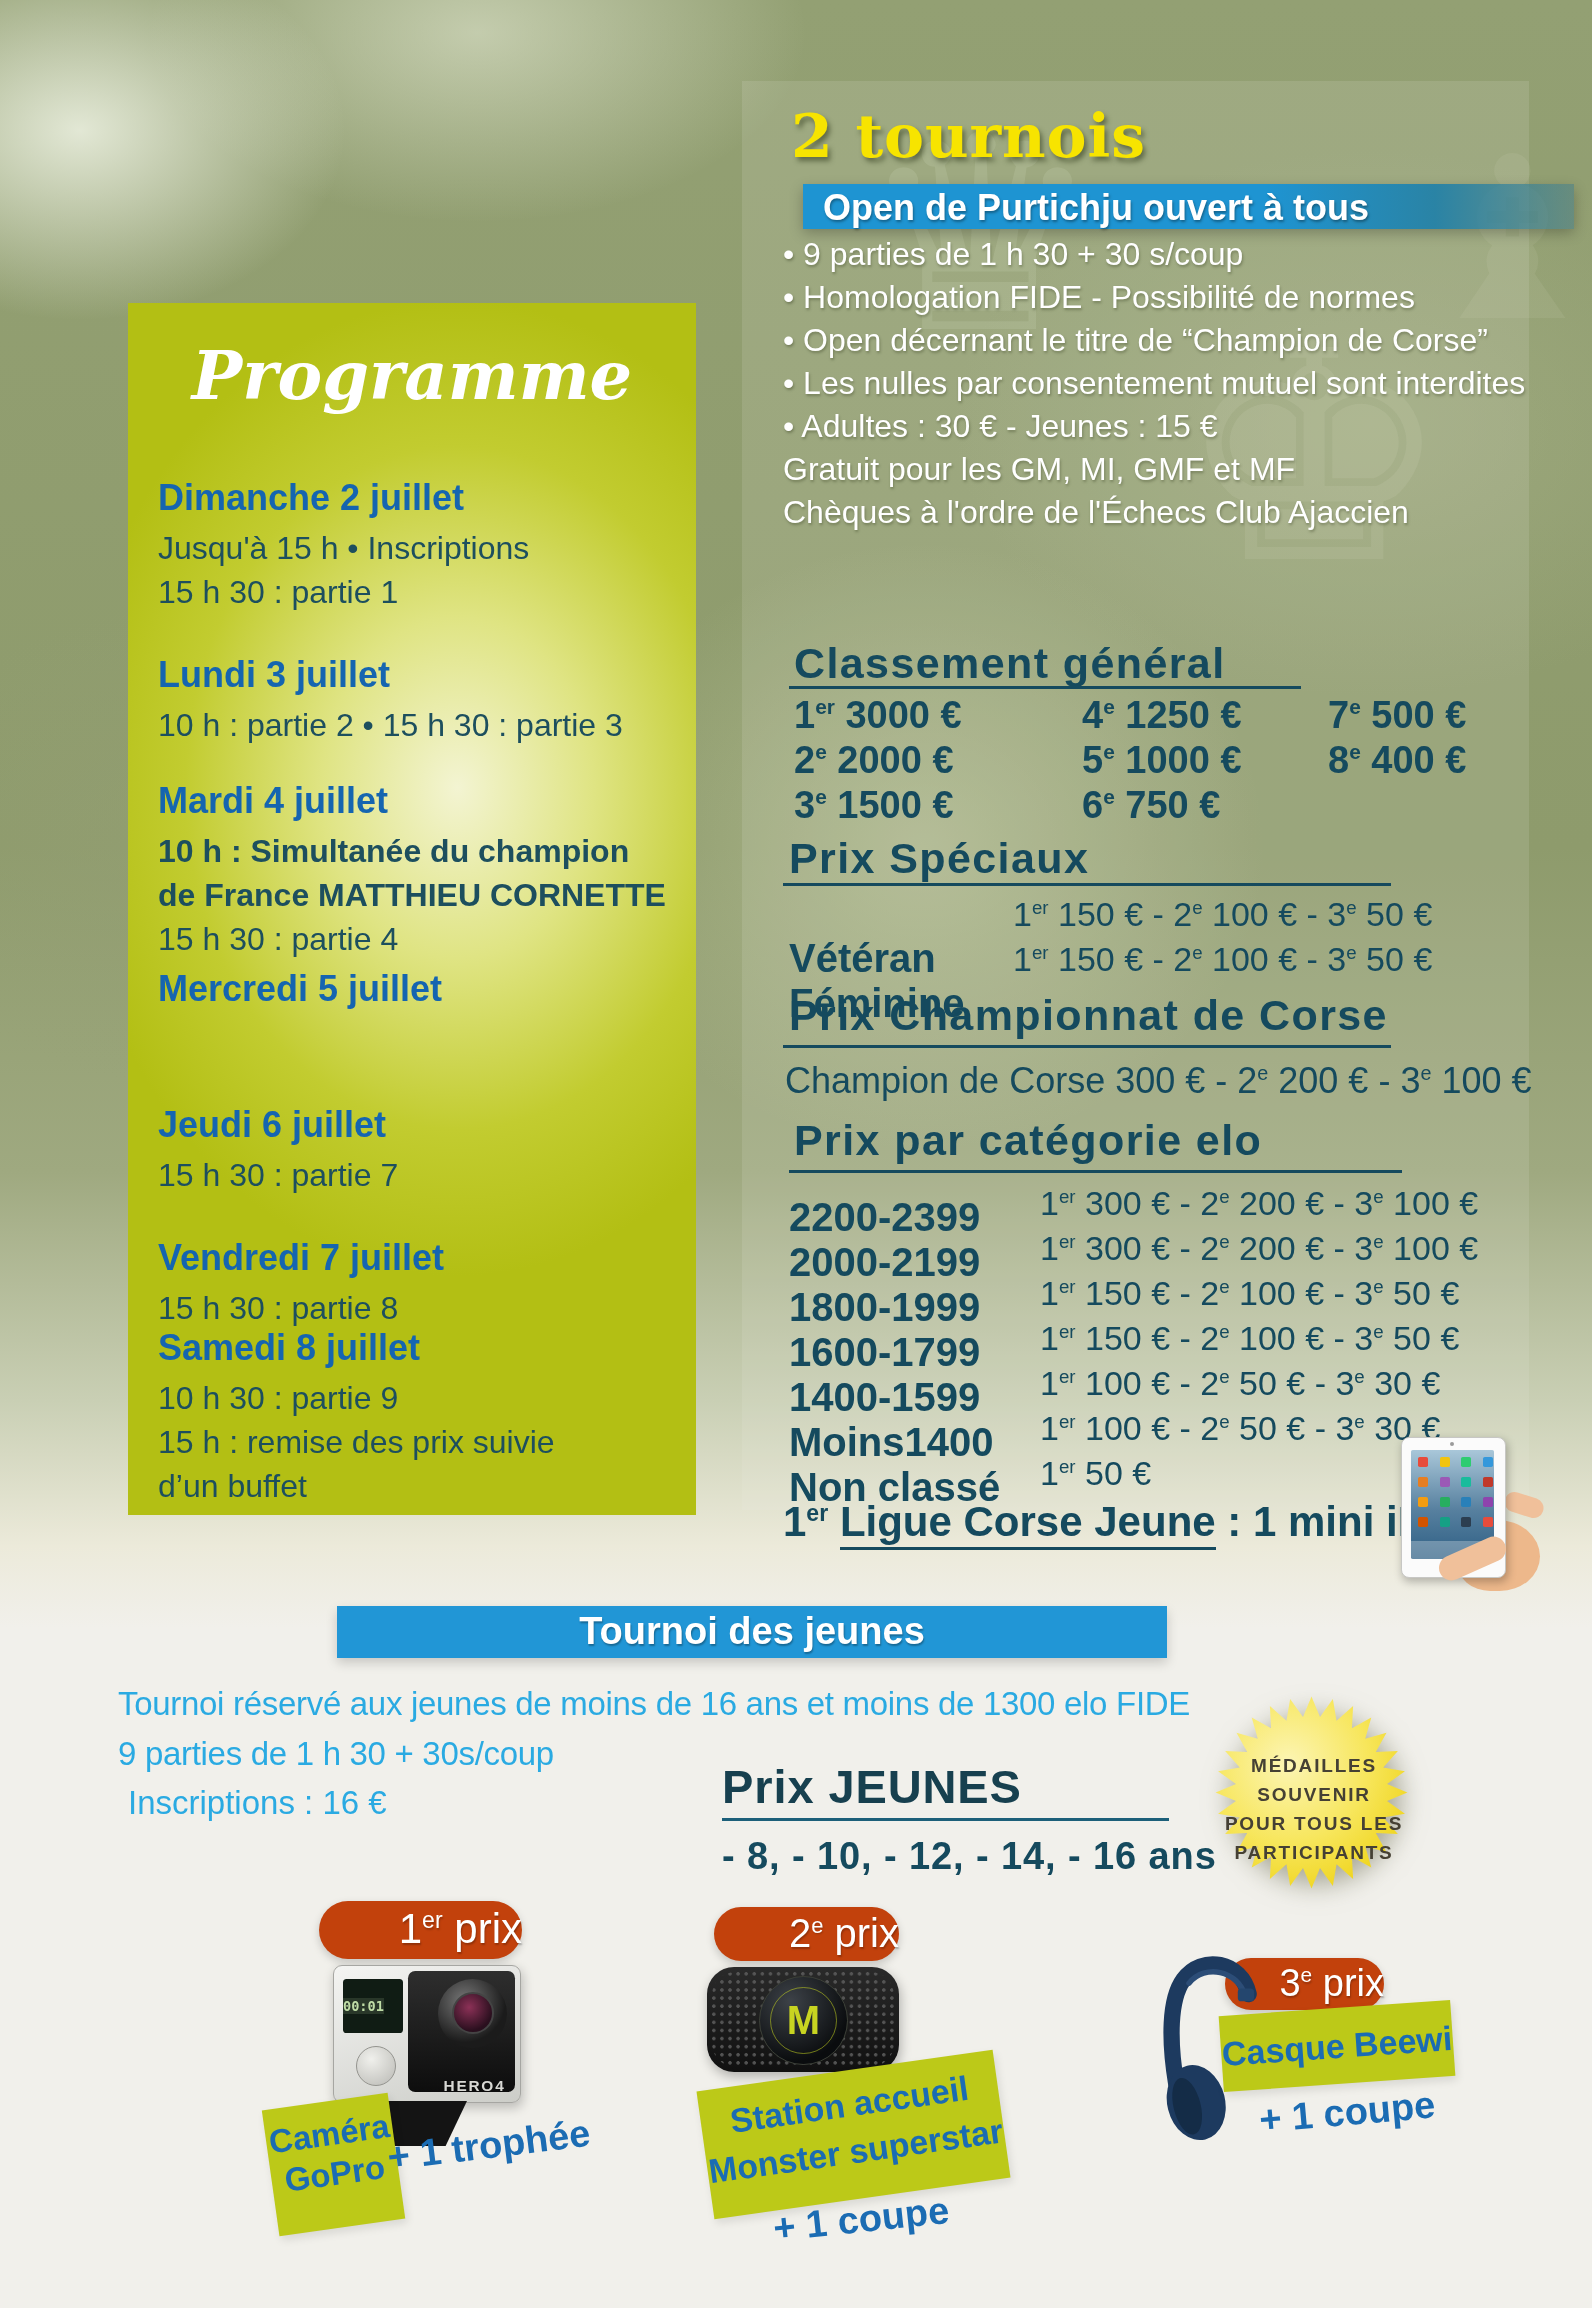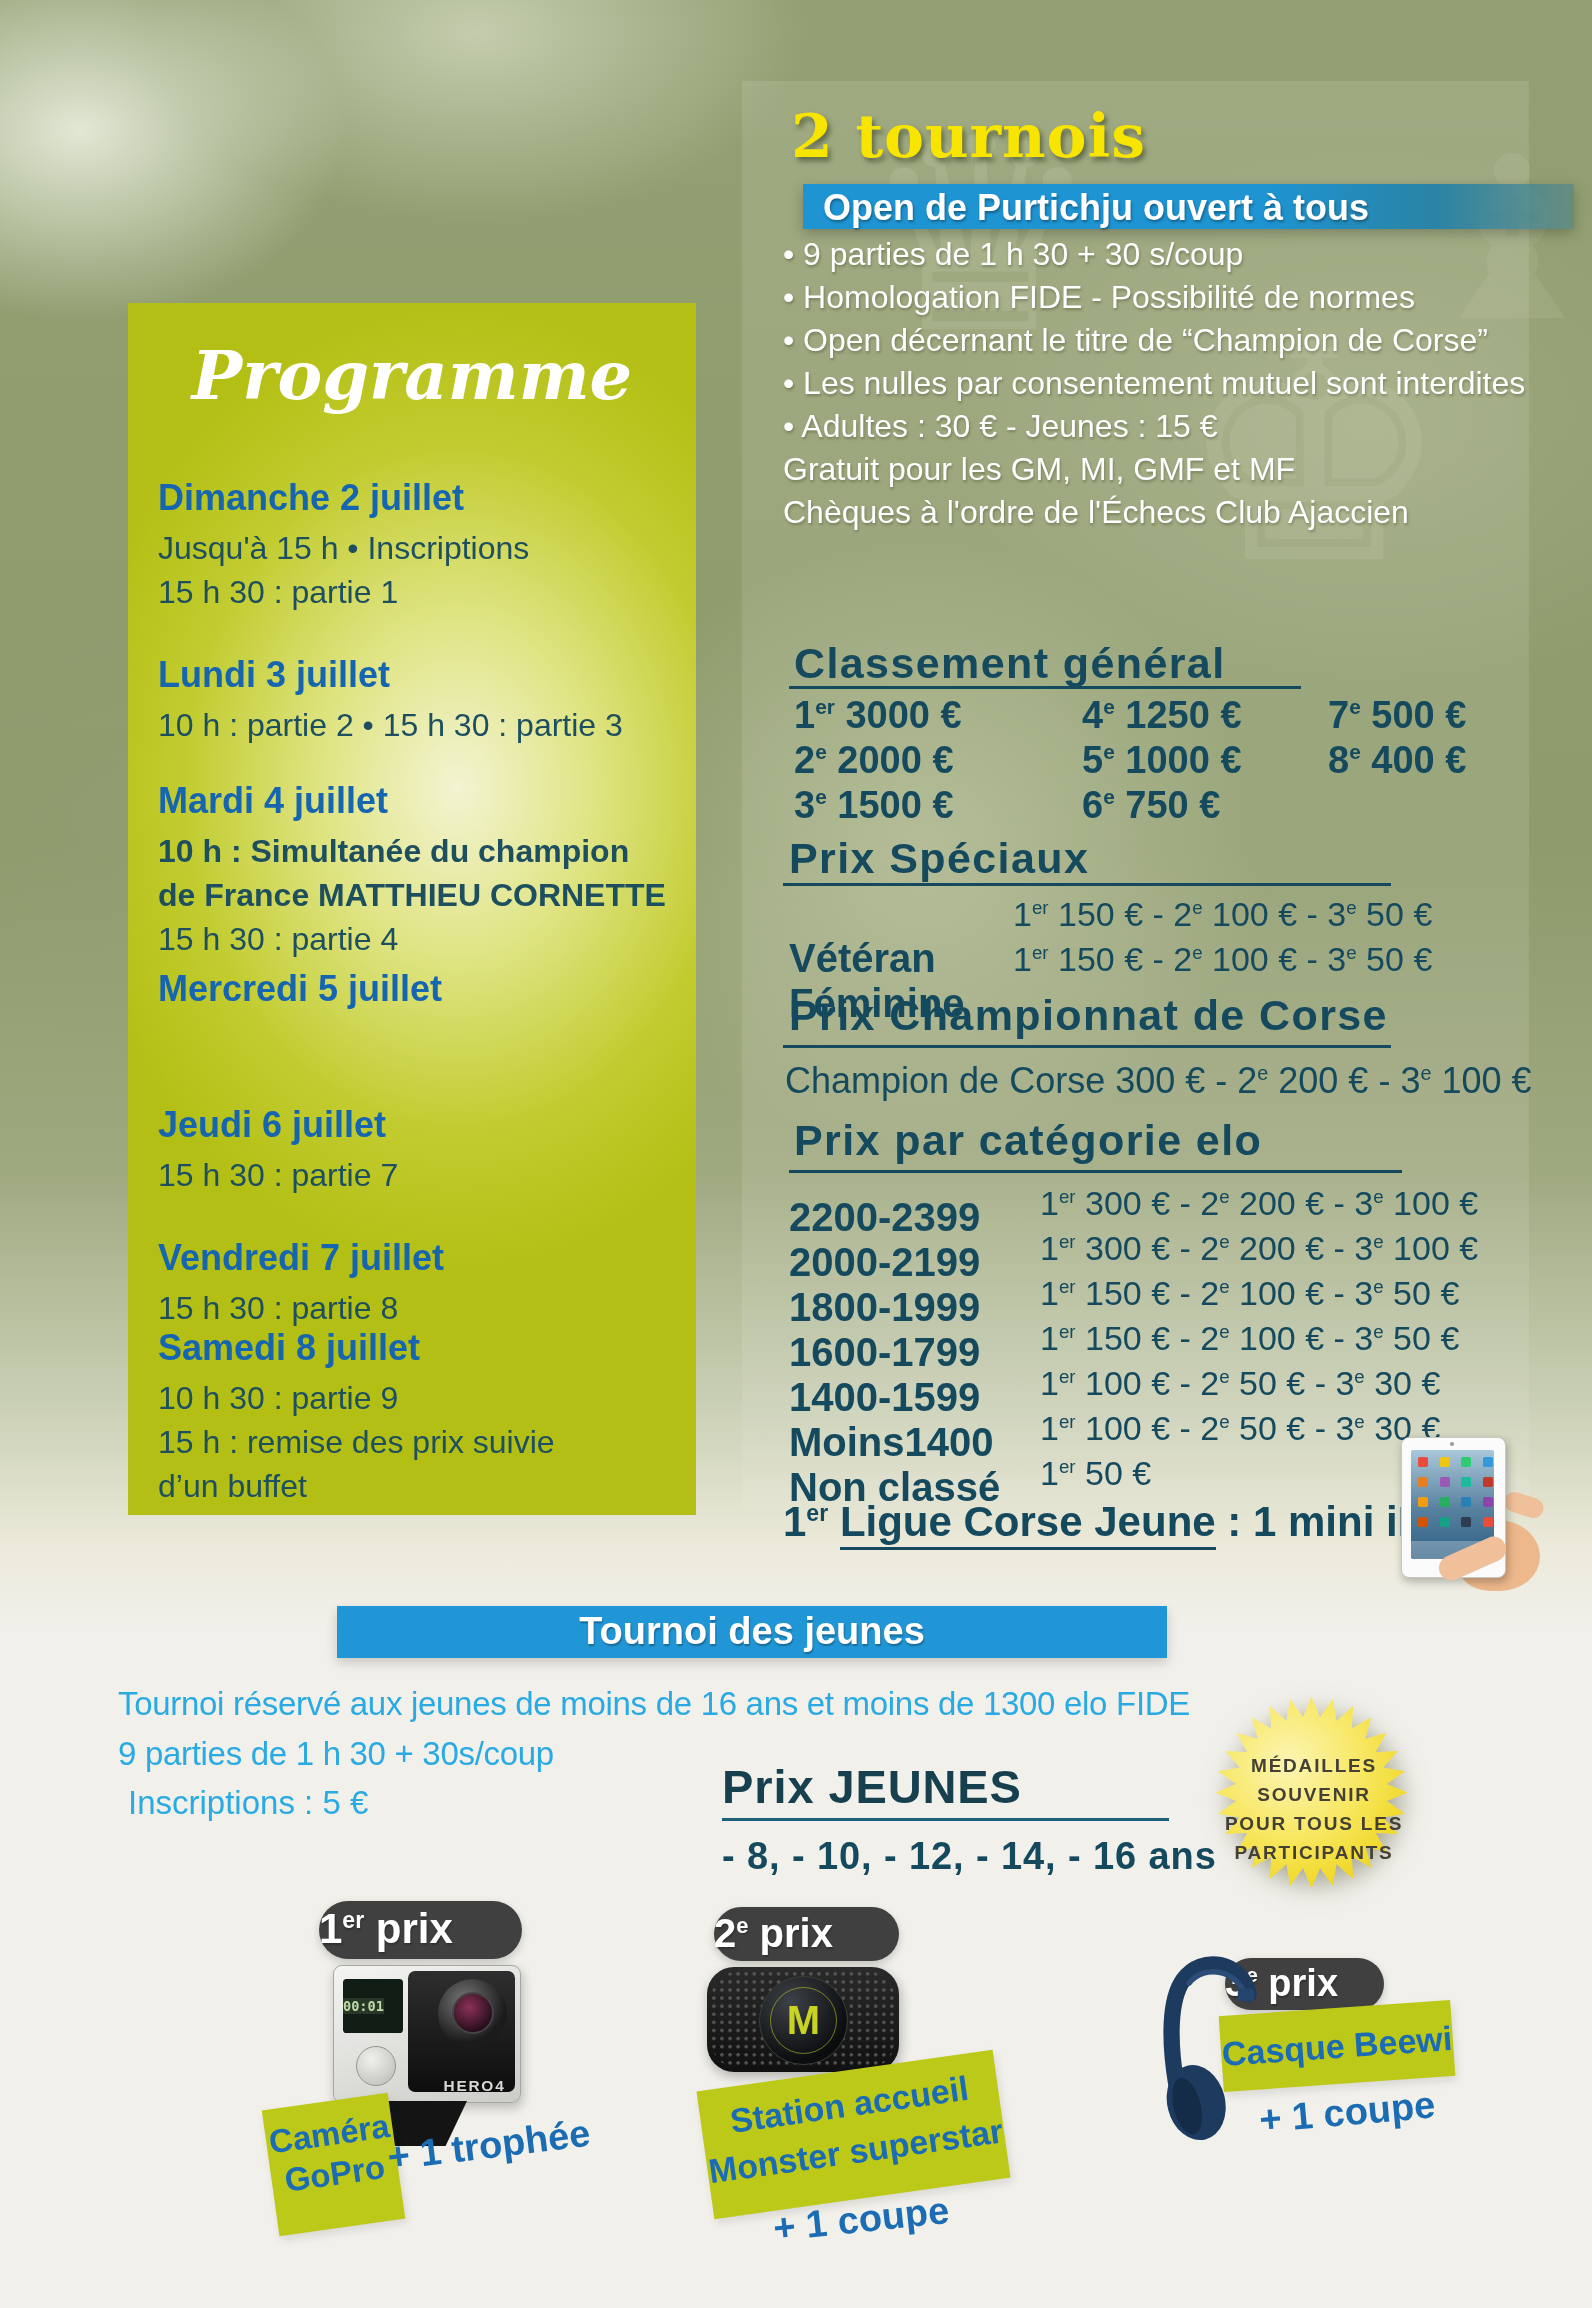--- a/index.html
+++ b/index.html
@@ -58,21 +58,21 @@
     text-shadow:0.9px 1.8px 1.8px rgba(0,0,0,.3);}
   .jintro{left:118px;top:1679px;width:1131px;color:#2aaae2;font-size:33px;line-height:50px;letter-spacing:-0.3px;}
   .jinscr{left:128px;top:1784px;color:#2aaae2;font-size:33px;}
   .prixj{left:722px;top:1759px;font-size:47px;font-weight:bold;color:#17404f;letter-spacing:0.9px;}
   .ages{left:722px;top:1835px;font-size:38px;font-weight:bold;color:#154a5e;letter-spacing:0.9px;}
 
   .starburst{left:1212px;top:1693px;filter:drop-shadow(4.5px 7.2px 11px rgba(100,100,70,.5));}
   .star-text{left:1218px;top:1751px;width:192px;text-align:center;color:#454034;
     font-size:19px;font-weight:bold;letter-spacing:1.8px;line-height:29px;}
 
-  .pill{background:#404040;color:#fff;font-weight:bold;text-align:left;border-radius:40px;
+  .pill{background:#c2410c;color:#fff;font-weight:normal;text-align:right;border-radius:40px;
     box-shadow:0 3.6px 9px rgba(0,0,0,.18);text-shadow:0.9px 1.8px 1.8px rgba(0,0,0,.25);}
   .tag{background:#bcc918;color:#1b6cb3;font-weight:bold;text-align:center;
     box-shadow:1.8px 4.5px 9px rgba(0,0,0,.10);}
   .extra{color:#1b6cb3;font-weight:bold;font-size:38px;text-align:center;}
 
   
   .gopro{left:333px;top:1965px;width:192px;height:192px;}
   .gp-body{position:absolute;left:0;top:0;width:186px;height:136px;border-radius:9px;
     background:linear-gradient(160deg,#f4f4f2,#cccdc8);border:1.8px solid #a6a6a2;box-shadow:1.8px 4.5px 11px rgba(0,0,0,.22);}
   .gp-face{position:absolute;right:5.4px;top:5.4px;width:107px;height:121px;border-radius:7.2px;
@@ -258,21 +258,21 @@
     </div>
   </div>
 
   <div class="abs banner-jeunes">
     <span>Tournoi des jeunes</span>
   </div>
   <div class="abs jintro">
     <div>Tournoi réservé aux jeunes de moins de  16 ans et moins de 1300 elo FIDE</div>
     <div>9 parties de 1 h 30 + 30s/coup</div>
   </div>
-  <div class="abs jinscr">Inscriptions : 5 €</div>
+  <div class="abs jinscr">Inscriptions : 16 €</div>
   <div class="abs prixj">Prix JEUNES</div>
   <div class="abs rule" style="left:722px;top:1818px;width:447px;background:#1c5f79;"></div>
   <div class="abs ages">- 8, - 10, - 12, - 14, - 16 ans</div>
 
   <svg class="abs starburst" width="199" height="199" viewBox="0 0 220 220">
     <defs>
       <radialGradient id="starg" cx="38%" cy="35%" r="75%">
         <stop offset="0%" stop-color="#fcf5b4"></stop>
         <stop offset="55%" stop-color="#f7e65c"></stop>
         <stop offset="100%" stop-color="#eed214"></stop>

